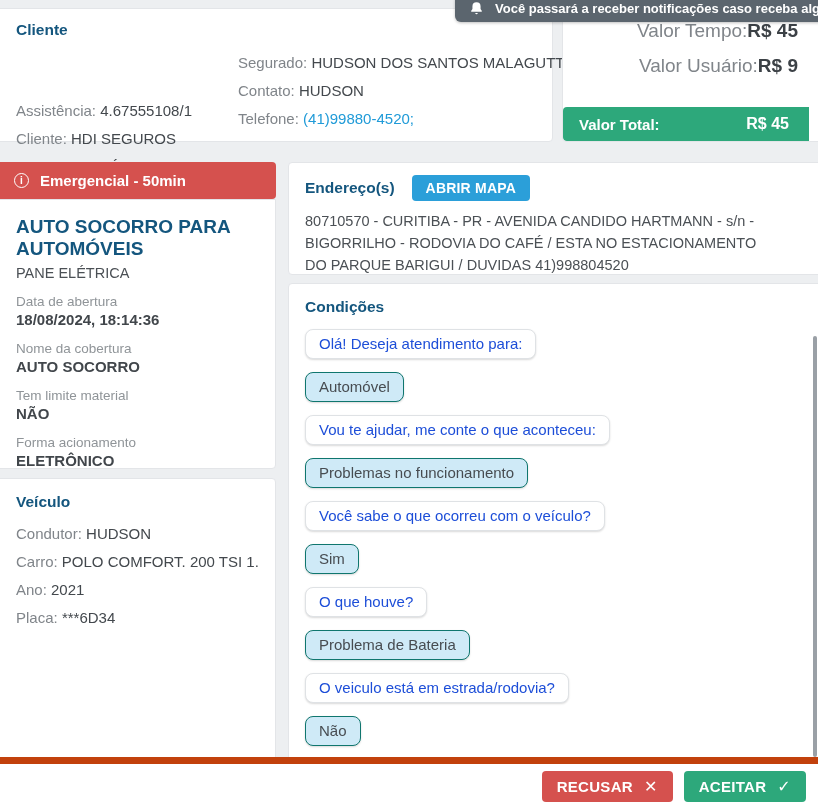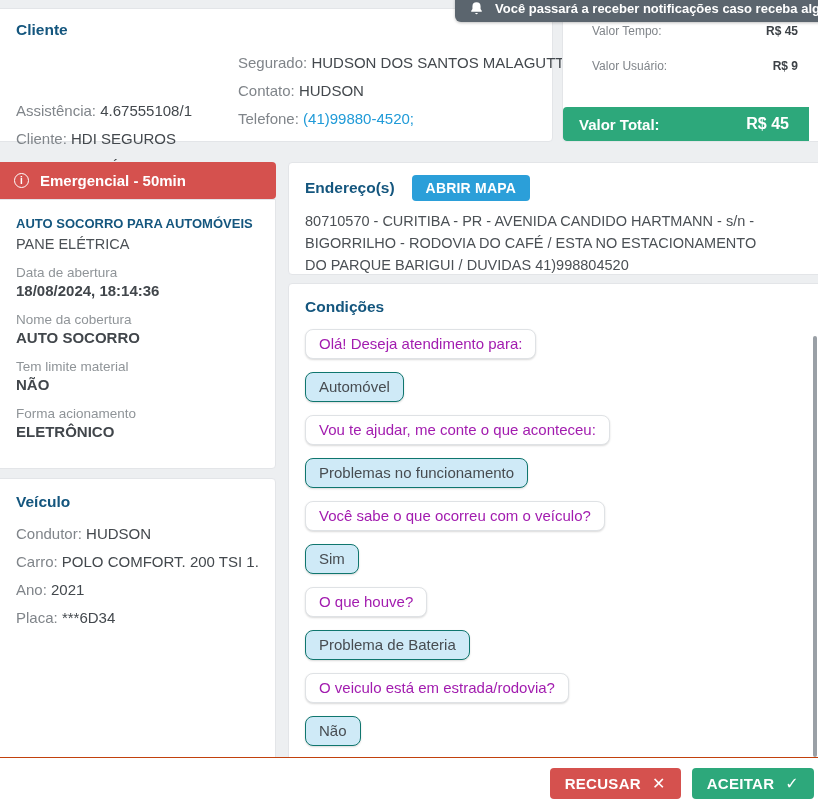--- a/index.html
+++ b/index.html
@@ -16,21 +16,21 @@
   .cols { display:flex; }
   .col-left { width:222px; flex:none;margin-top:48px; }
   .col-right { flex:1; }
   .frow { line-height:28px; font-size:15px; white-space:nowrap; }
   .lbl { color:#80858a; }
   .val { color:#43484d; }
   .val.link { color:var(--link-blue,#209bd8); cursor:pointer; }
 
   
   .card-valores { left:562px; top:0; width:257px; height:142px; border-radius:4px 0 0 4px; overflow:hidden; }
-  .vrow { display:flex; justify-content:space-between; align-items:center; height:35px; padding:0 20px 0 29px; font-size:12px; }
+  .vrow { display:flex; justify-content:flex-end; align-items:center; height:35px; padding:0 20px 0 29px; font-size:19px; }
   .vrow:first-child { margin-top:12px; }
   .vrow .vval { font-weight:bold; color:#3c4146; }
   .vtotal { position:absolute; left:0; right:9px; bottom:0; height:34px; background:var(--success-green,#2da87b);
             border-radius:4px 0 0 4px; display:flex; justify-content:space-between; align-items:center;
             padding:0 20px 0 16px; color:#fff; font-weight:bold; font-size:15px; }
   .vtotal .vval { font-size:16px; }
 
   
   .toast { position:absolute; left:455px; top:-6px; width:400px; height:28px; z-index:5;
            background:var(--toast-slate,#5b656e); border-radius:6px; display:flex; align-items:center;
@@ -40,21 +40,21 @@
 
   
   .banner { position:absolute; left:-1px; top:162px; width:277px; height:37px; z-index:2;
             background:var(--alert-red,#d5514e); border-radius:0 4px 4px 0; display:flex; align-items:center;
             gap:11px; padding-left:15px; color:#fff; font-weight:bold; font-size:15px; }
   .info-icon { width:15px; height:15px; border:1.5px solid #fff; border-radius:50%; display:flex;
                align-items:center; justify-content:center; font-size:10px; font-weight:bold; flex:none; }
 
   
   .card-servico { left:-1px; top:199px; width:277px; height:270px; border-radius:0 0 4px 0; padding:16px 16px; }
-  .svc-name { color:var(--title-blue,#14567e); font-weight:bold; font-size:13px; margin-bottom:5px; }
+  .svc-name { color:var(--title-blue,#14567e); font-weight:bold; font-size:19px; margin-bottom:5px; }
   .svc-problem { font-size:14.5px; color:#4b5055; }
   .dlabel { font-size:13.5px; color:#8f9498; margin-top:13px; }
   .dvalue { font-size:15px; font-weight:bold; color:#41464b; margin-top:2px; }
 
   
   .card-veiculo { left:-1px; top:478px; width:277px; height:280px; border-radius:0 4px 0 0; padding:14px 16px; }
   .card-veiculo .card-title { margin-bottom:9px; }
 
   
   .card-endereco { left:288px; top:162px; width:531px; height:113px; border-radius:4px 0 0 4px; padding:12px 16px; }
@@ -62,28 +62,28 @@
   .map-btn { background:var(--map-btn-blue,#2b9fd9); color:#fff; border:none; border-radius:4px;
              font-family:inherit; font-weight:bold; font-size:14px; padding:5px 14px; letter-spacing:.2px; cursor:pointer; }
   .addr-text { margin-top:9px; font-size:14.5px; line-height:22px; color:#4b5055; max-width:475px; }
 
   
   .card-condicoes { left:288px; top:283px; width:531px; height:475px; border-radius:4px 0 0 0; padding:14px 16px; overflow:hidden; }
   .card-condicoes .card-title { margin-bottom:13px; }
   .msg-row { margin-bottom:13px; }
   .bubble { display:inline-block; font-size:15px; padding:5px 13px 6px; border-radius:8px;
             box-shadow:0 1px 2px rgba(0,0,0,.15); }
-  .bubble.bot { background:#fff; border:1px solid #dfe2e5; color:#a21caf; }
+  .bubble.bot { background:#fff; border:1px solid #dfe2e5; color:#1d4ed8; }
   .bubble.user { background:var(--user-bubble-blue,#cfeaf7); border:1px solid #0f766e; color:#474c51; }
   .scroll-thumb { position:absolute; right:1px; top:52px; bottom:0; width:4px; background:#9aa0a6; border-radius:2px; cursor:pointer; }
 
   
   .actionbar { position:absolute; left:0; top:757px; width:818px; height:51px; background:#fff;
-               border-top:1px solid #c2410c; display:flex; justify-content:flex-end; align-items:center;
-               gap:11px; padding-right:4px; z-index:6; }
+               border-top:7px solid #c2410c; display:flex; justify-content:flex-end; align-items:center;
+               gap:11px; padding-right:12px; z-index:6; }
   .abtn { height:31px; border:none; border-radius:4px; color:#fff; font-family:inherit; font-weight:bold;
           font-size:15px; letter-spacing:.3px; display:flex; align-items:center; gap:11px; padding:0 15px; cursor:pointer; }
   .abtn-recusar { background:var(--alert-red,#d5514e); }
   .abtn-aceitar { background:var(--success-green,#2da87b); }
   .abtn .glyph { font-family:"DejaVu Sans", sans-serif; font-size:16px; font-weight:bold; }
 </style>
 </head>
 <body>
 
 <div class="screen">

